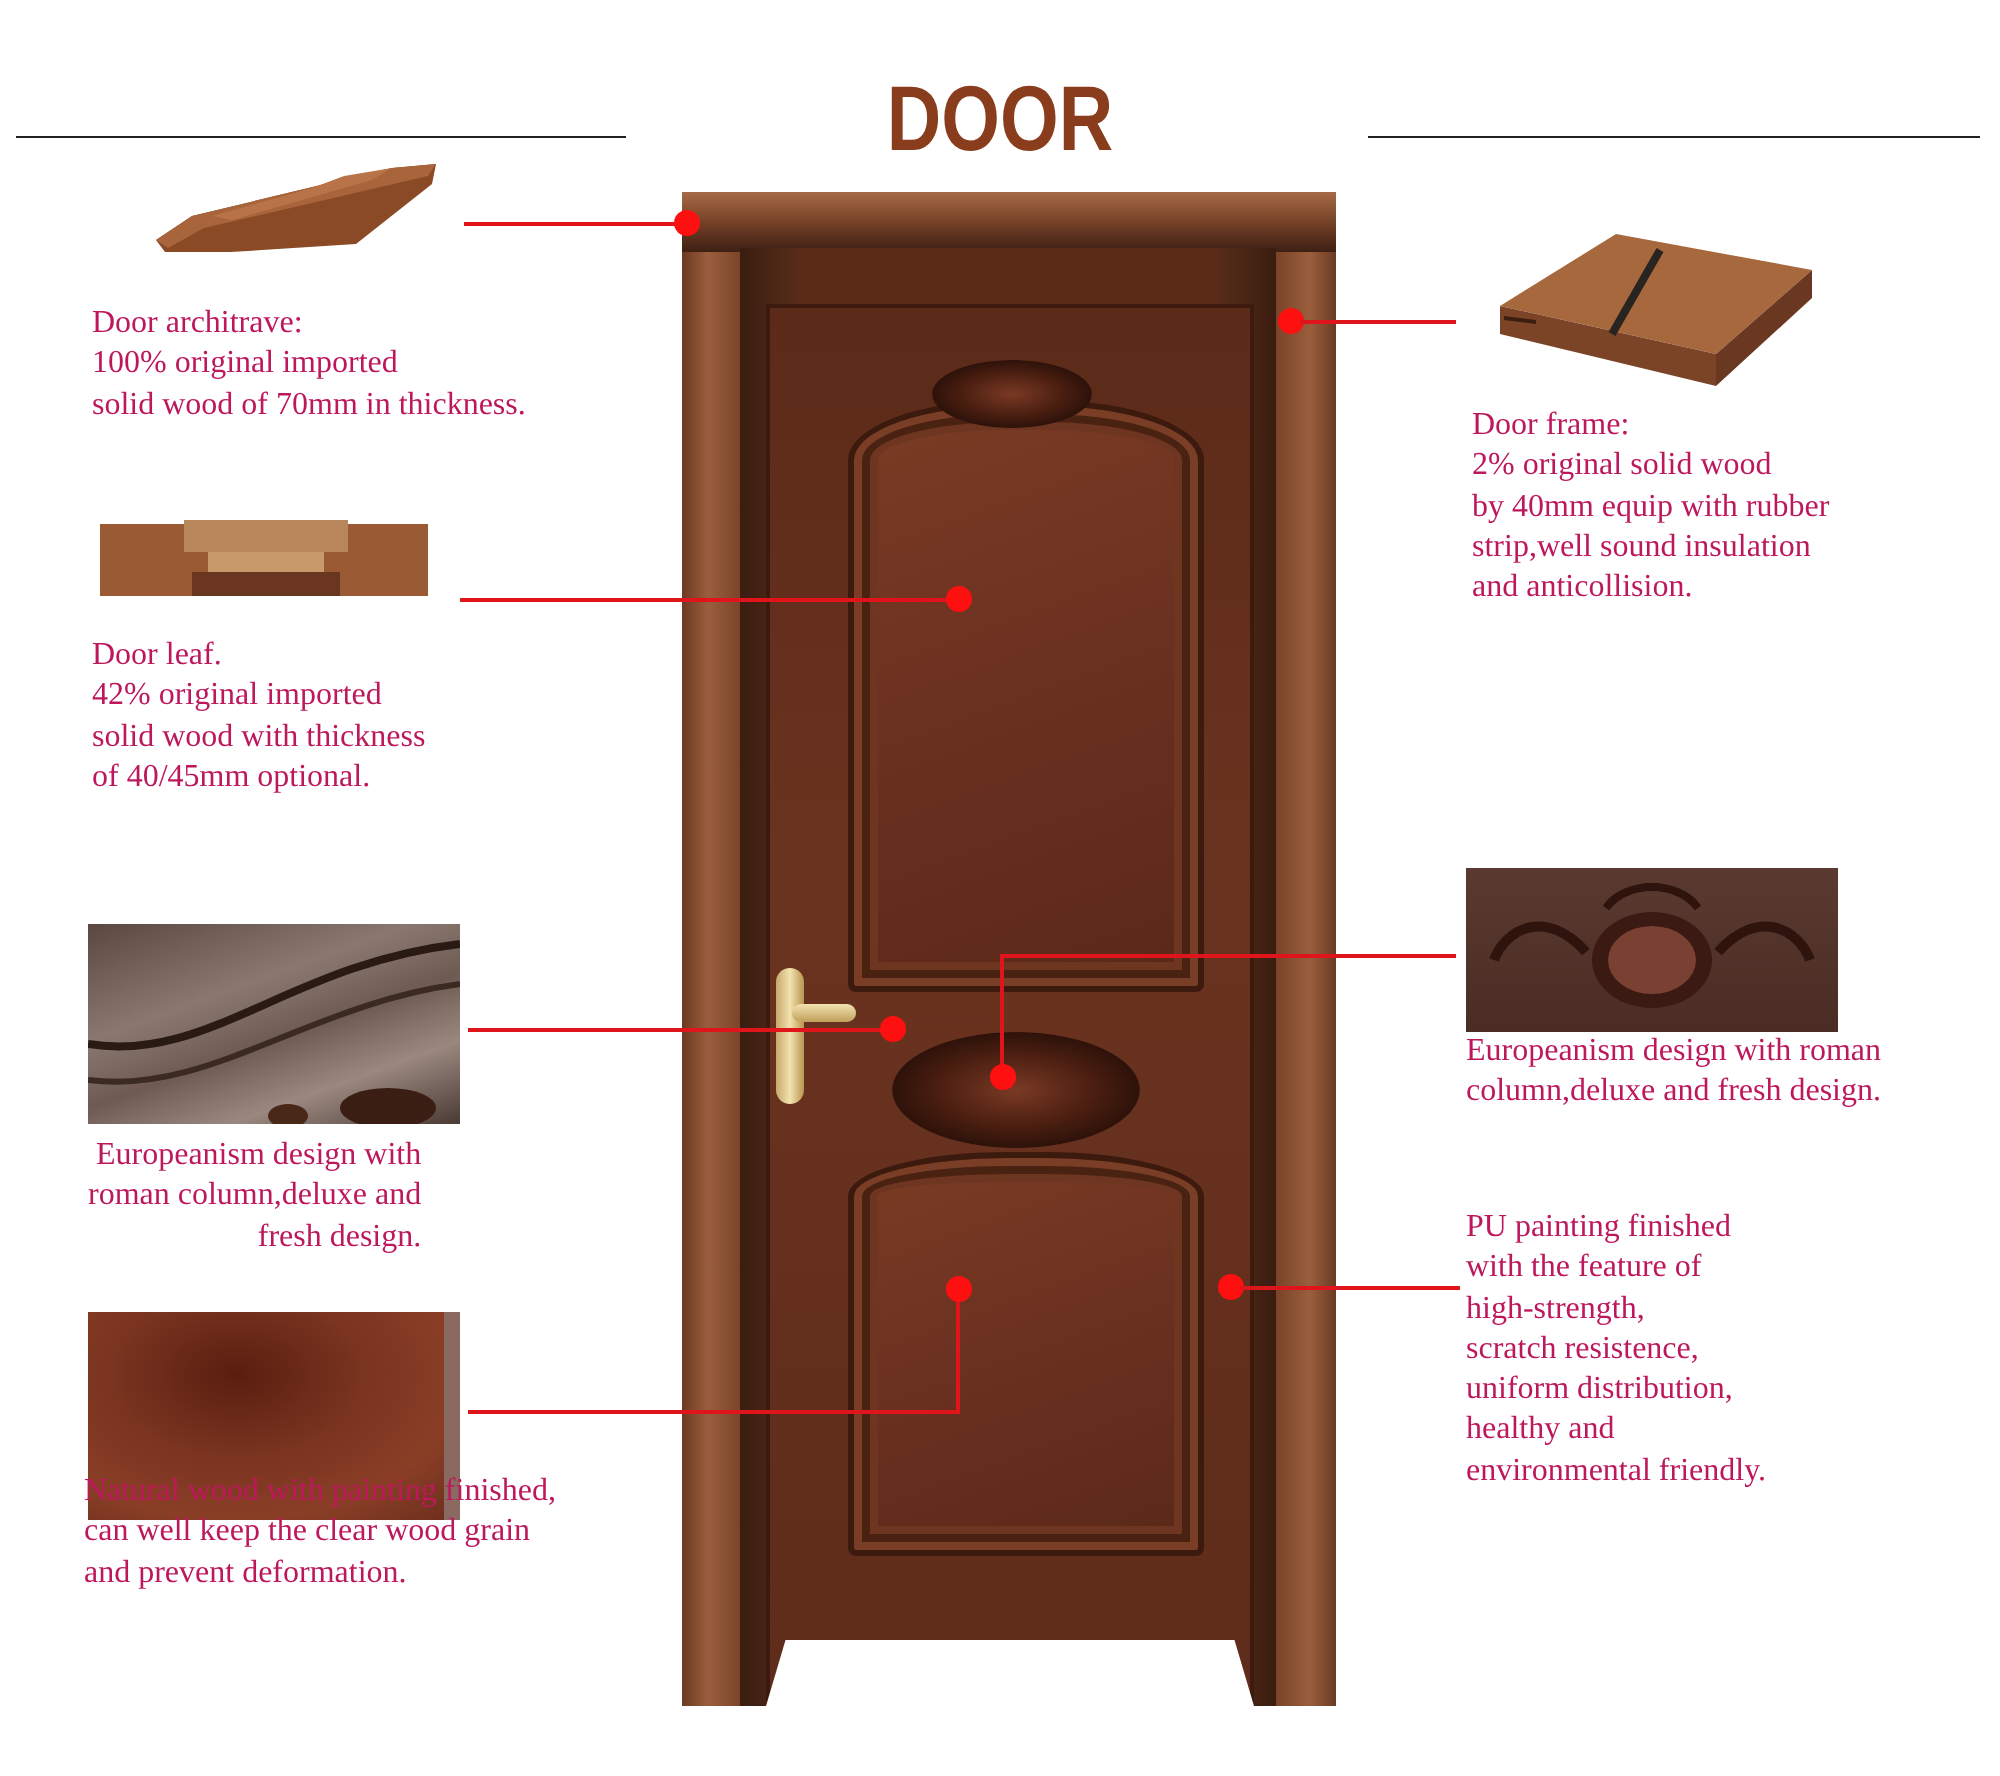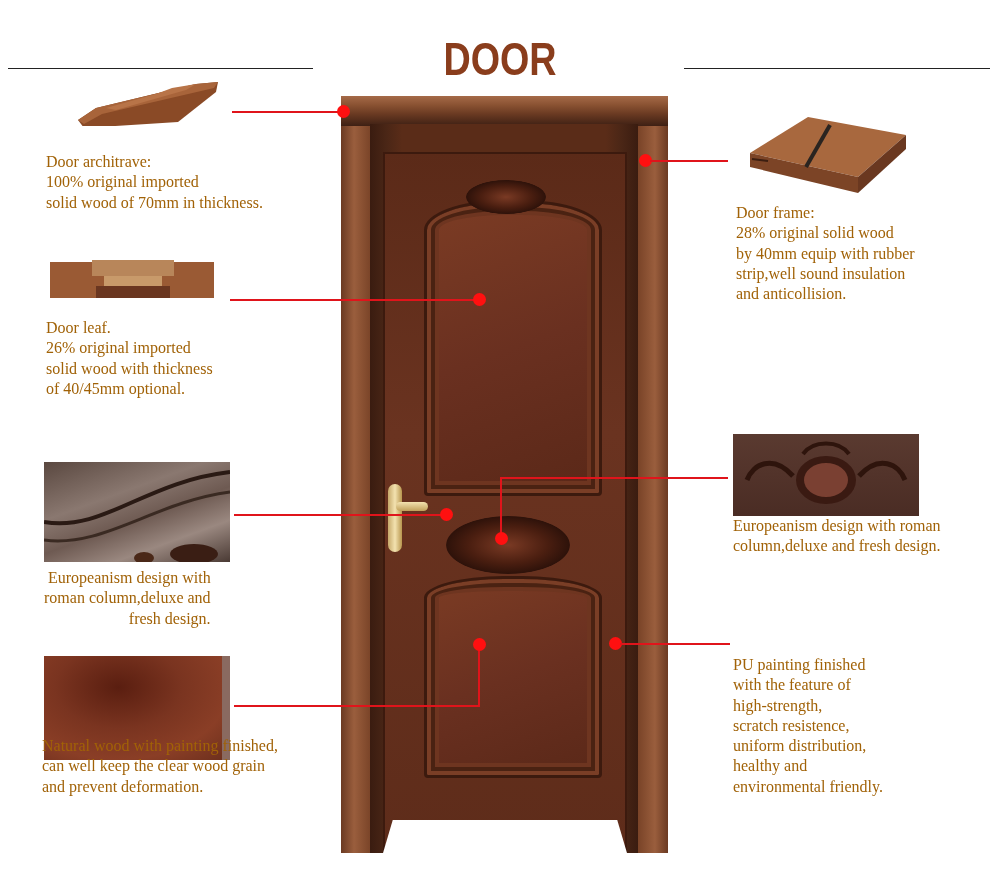--- a/index.html
+++ b/index.html
@@ -5,21 +5,21 @@
   html, body { margin: 0; padding: 0; background: #ffffff; }
   body { width: 1000px; height: 888px; position: relative; overflow: hidden; font-family: "Liberation Serif", serif; }
   .title {
     position: absolute; left: 340px; top: 30px; width: 320px; text-align: center;
     font-family: "Liberation Sans", sans-serif; font-weight: bold; font-size: 46px;
     color: #8a3d1c; letter-spacing: 0px; transform: scaleX(0.82); transform-origin: center;
     line-height: 58px;
   }
   .rule { position: absolute; height: 1px; background: #222; top: 68px; }
   .caption {
-    position: absolute; font-size: 16px; line-height: 20.3px; color: #a16207;
+    position: absolute; font-size: 16px; line-height: 20.3px; color: #be185d;
     white-space: pre-line; font-family: "Liberation Serif", serif;
   }
   .redline { position: absolute; background: #e0141b; }
   .dot { position: absolute; width: 13px; height: 13px; border-radius: 50%; background: #ff1010; }
   .thumb { position: absolute; overflow: hidden; }
   
   .frame-outer {
     position: absolute; left: 341px; top: 96px; width: 327px; height: 757px;
     background: linear-gradient(90deg, #6b3a22 0%, #9a5e3d 4%, #7a4428 9%, #5a2e1a 14%, #6c3820 50%, #5a2e1a 86%, #7a4428 91%, #9a5e3d 96%, #6b3a22 100%);
   }
@@ -90,37 +90,37 @@
     <polygon points="2,38 60,2 158,20 110,62" fill="#a8683e"></polygon>
     <polygon points="2,38 110,62 110,78 2,52" fill="#7c4426"></polygon>
     <polygon points="110,62 158,20 158,34 110,78" fill="#6a3820"></polygon>
     <line x1="82" y1="10" x2="58" y2="52" stroke="#2a2420" stroke-width="4"></line>
     <line x1="4" y1="44" x2="20" y2="46" stroke="#3c1e10" stroke-width="2"></line>
   </svg>
 </div>
 <div class="dot" style="left:639px; top:154px;"></div>
 <div class="redline" style="left:650px; top:160px; width:78px; height:2px;"></div>
 <div class="caption" style="left:736px; top:203px;">Door frame:
-28% original solid wood
+2% original solid wood
 by 40mm equip with rubber
 strip,well sound insulation
 and anticollision.</div>
 
 <div class="thumb" style="left:48px; top:258px; width:168px; height:42px;">
   <svg width="168" height="42" viewBox="0 0 168 42">
     <rect x="2" y="4" width="164" height="36" fill="#9a5a34"></rect>
     <rect x="44" y="2" width="82" height="16" fill="#b8865a"></rect>
     <rect x="56" y="18" width="58" height="10" fill="#c89a6a"></rect>
     <rect x="48" y="28" width="74" height="12" fill="#6a3620"></rect>
   </svg>
 </div>
 <div class="redline" style="left:230px; top:299px; width:250px; height:2px;"></div>
 <div class="dot" style="left:473px; top:293px;"></div>
 <div class="caption" style="left:46px; top:318px;">Door leaf.
-26% original imported
+42% original imported
 solid wood with thickness
 of 40/45mm optional.</div>
 
 <div class="thumb" style="left:44px; top:462px; width:186px; height:100px; background: linear-gradient(160deg, #5a4840 0%, #8a7870 35%, #6e5a52 55%, #9a8880 75%, #4a3a34 100%);">
   <svg width="186" height="100" viewBox="0 0 186 100">
     <path d="M0,60 C60,70 100,20 186,10" stroke="#2a1a14" stroke-width="4" fill="none"></path>
     <path d="M0,78 C60,86 110,40 186,30" stroke="#3a2a22" stroke-width="3" fill="none"></path>
     <ellipse cx="150" cy="92" rx="24" ry="10" fill="#3a1e14"></ellipse>
     <ellipse cx="100" cy="96" rx="10" ry="6" fill="#4a2818"></ellipse>
   </svg>
@@ -149,19 +149,19 @@
 <div class="thumb" style="left:44px; top:656px; width:186px; height:104px; background: radial-gradient(ellipse at 40% 30%, #5a1e10 0%, #7a3420 40%, #8a3e26 70%, #6a2e1c 100%); box-shadow: inset -8px 0 0 #8a6a60;"></div>
 <div class="redline" style="left:234px; top:705px; width:246px; height:2px;"></div>
 <div class="redline" style="left:478px; top:644px; width:2px; height:63px;"></div>
 <div class="dot" style="left:473px; top:638px;"></div>
 <div class="caption" style="left:42px; top:736px;">Natural wood with painting finished,
 can well keep the clear wood grain
 and prevent deformation.</div>
 
 <div class="dot" style="left:609px; top:637px;"></div>
 <div class="redline" style="left:620px; top:643px; width:110px; height:2px;"></div>
-<div class="caption" style="left:733px; top:655px;">PU painting finished
+<div class="caption" style="left:733px; top:604px;">PU painting finished
 with the feature of
 high-strength,
 scratch resistence,
 uniform distribution,
 healthy and
 environmental friendly.</div>
 
 </body></html>

